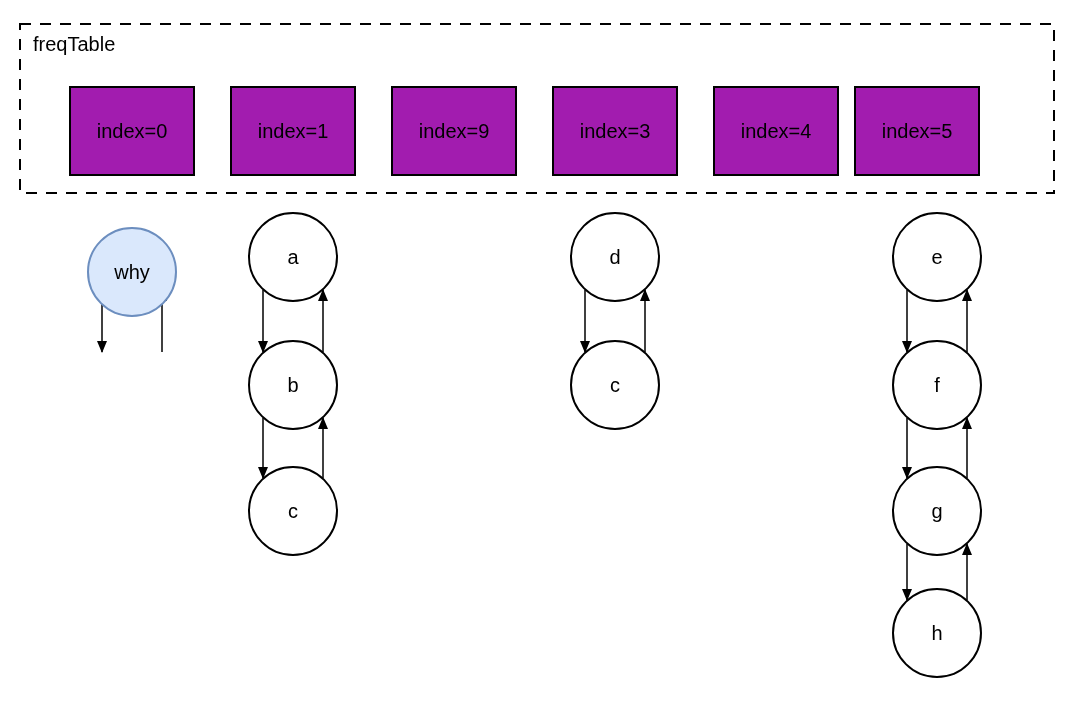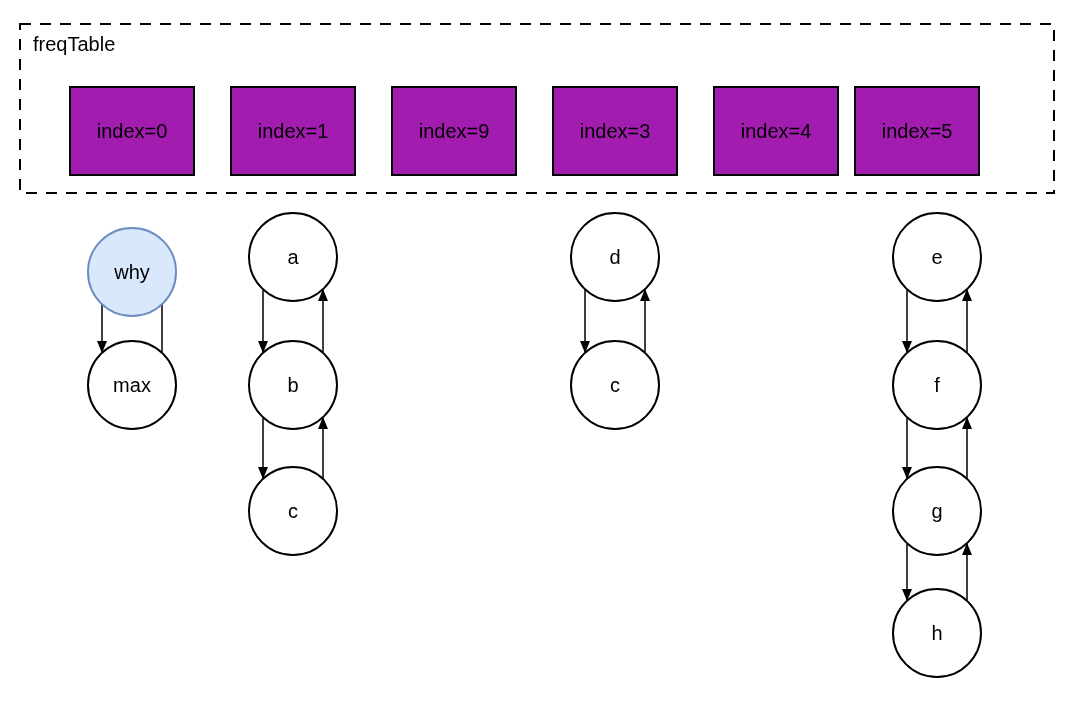--- a/index.html
+++ b/index.html
@@ -71,21 +71,20 @@
   <div class="freq-label">freqTable</div>
 
   <div class="index-box" style="left:69px">index=0</div>
   <div class="index-box" style="left:230px">index=1</div>
   <div class="index-box" style="left:391px">index=9</div>
   <div class="index-box" style="left:552px">index=3</div>
   <div class="index-box" style="left:713px">index=4</div>
   <div class="index-box" style="left:854px">index=5</div>
 
   <div class="node highlight" style="left:87px;top:227px">why</div>
-  <div class="node" style="left:87px;top:340px">max</div>
 
   <div class="node" style="left:248px;top:212px">a</div>
   <div class="node" style="left:248px;top:340px">b</div>
   <div class="node" style="left:248px;top:466px">c</div>
 
   <div class="node" style="left:570px;top:212px">d</div>
   <div class="node" style="left:570px;top:340px">c</div>
 
   <div class="node" style="left:892px;top:212px">e</div>
   <div class="node" style="left:892px;top:340px">f</div>

